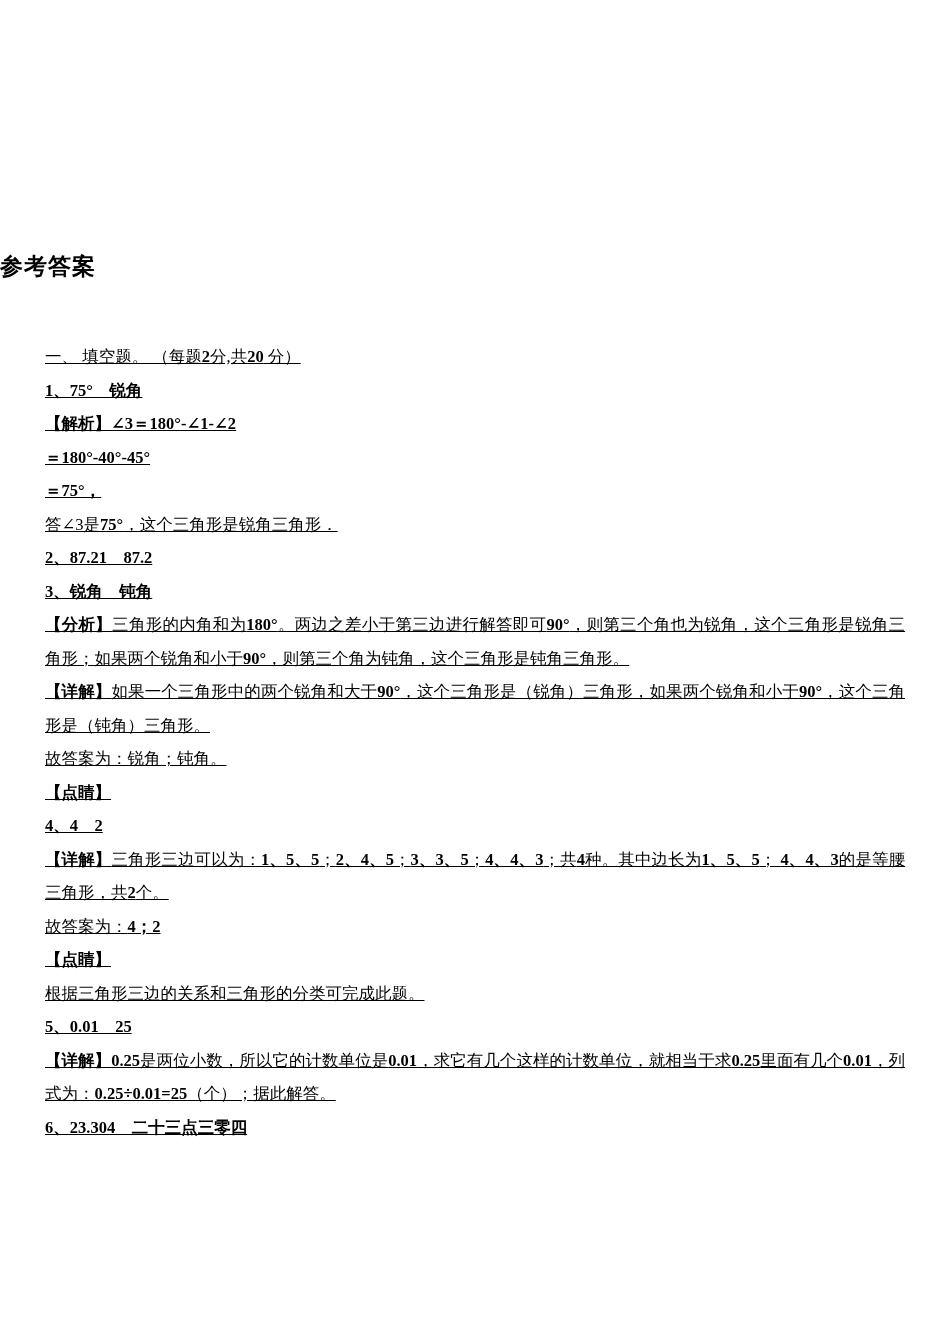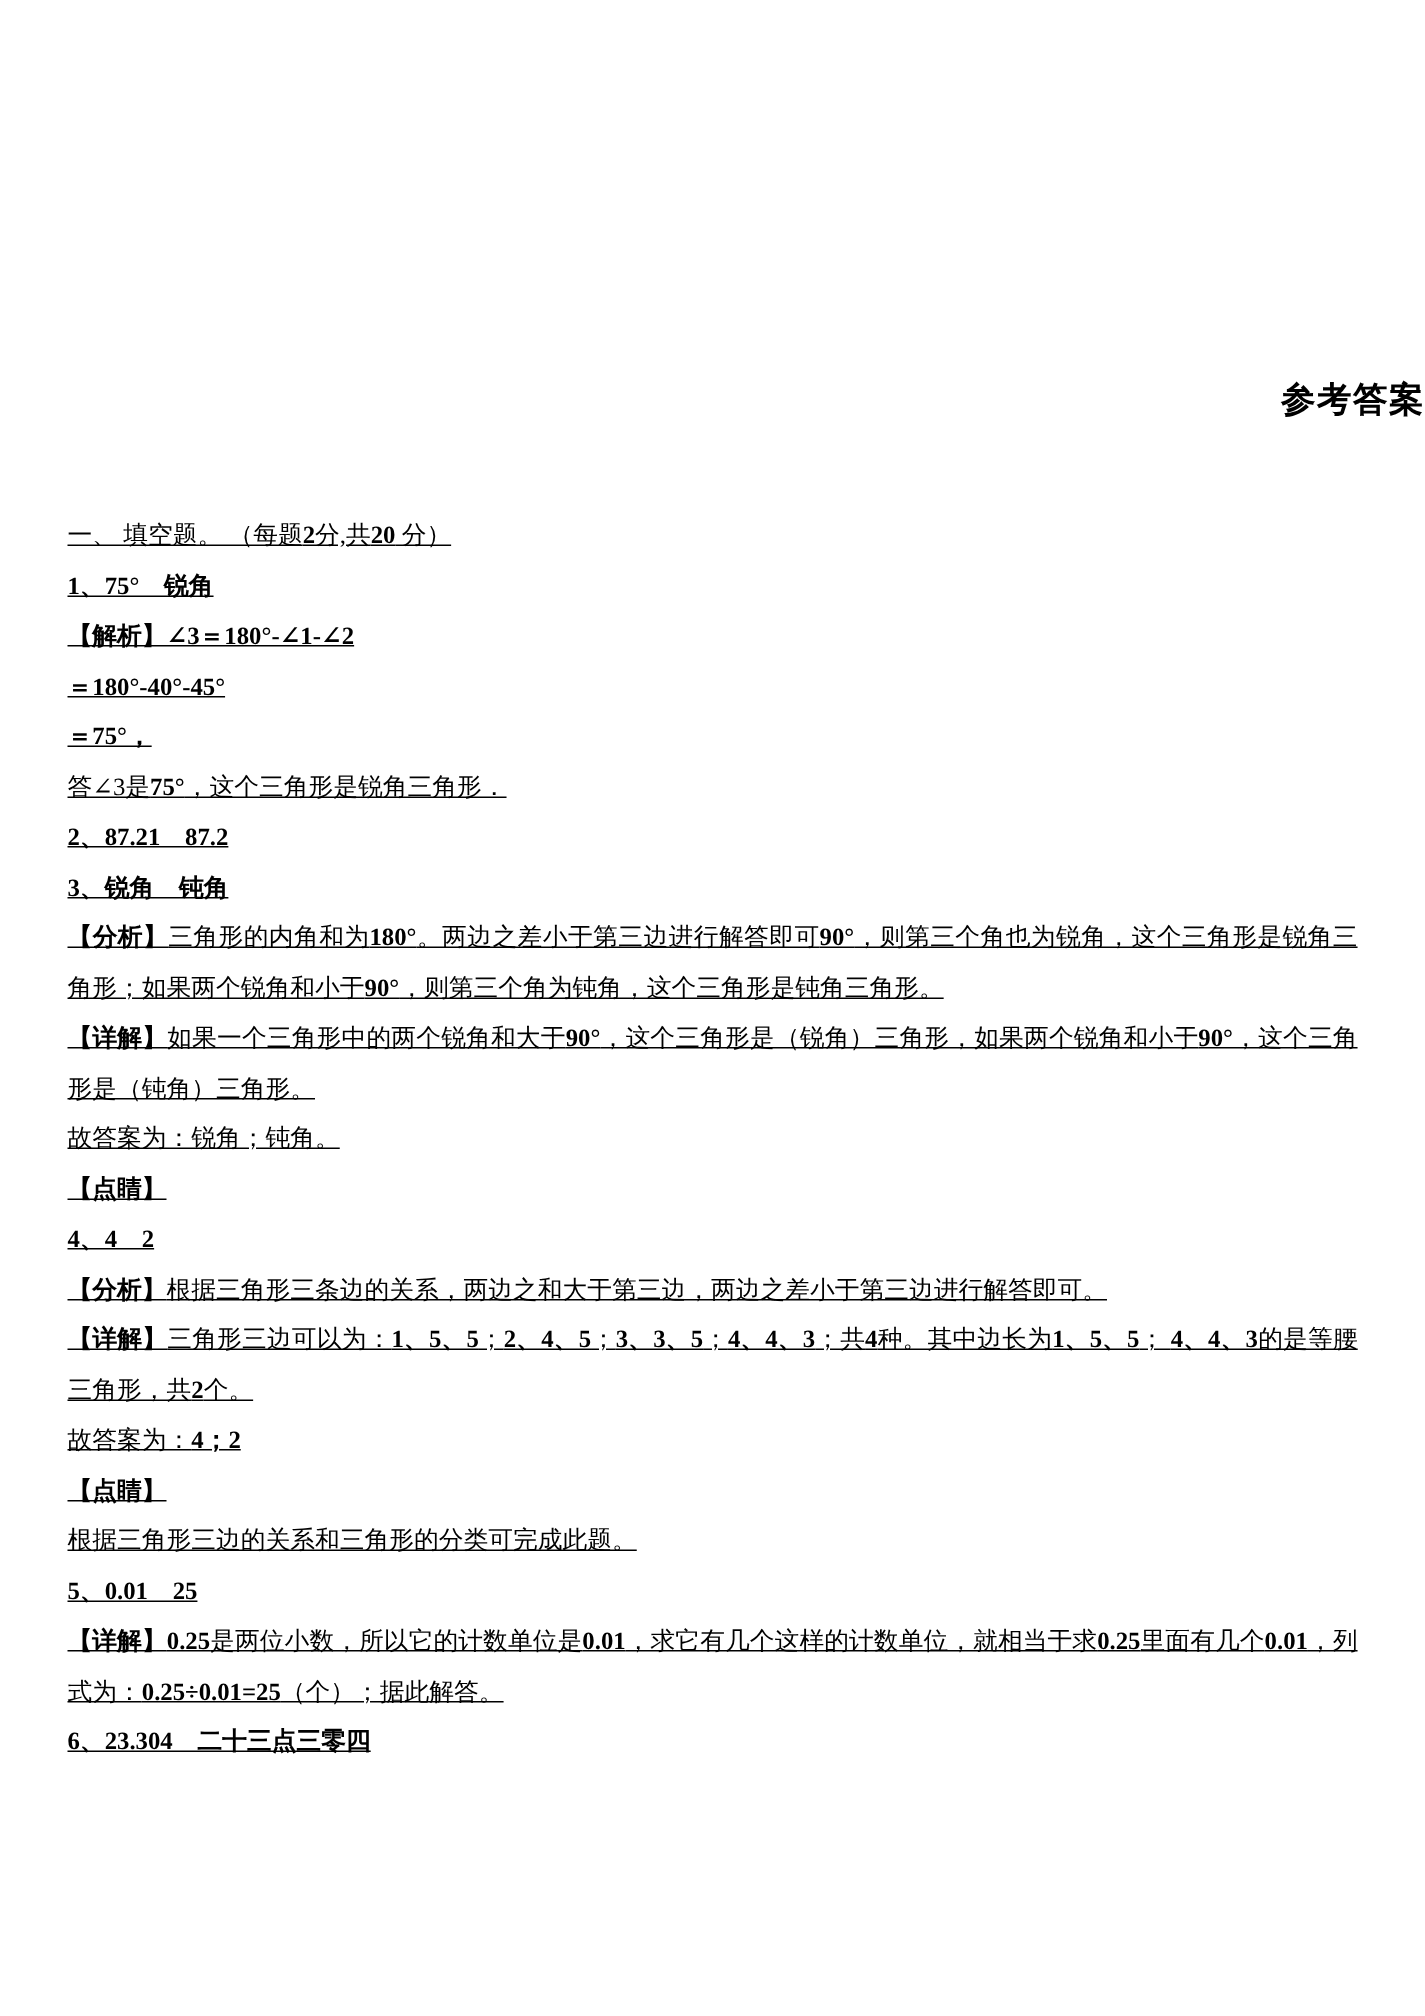--- a/index.html
+++ b/index.html
@@ -12,21 +12,21 @@
     font-family: "Liberation Serif", "DejaVu Serif", serif;
   }
   .page {
     position: relative;
     width: 950px;
     height: 1344px;
     background: #ffffff;
   }
   .doc-title {
     margin-top: 252px;
-    text-align: right;
+    text-align: left;
     font-size: 23px;
     line-height: 30px;
     font-weight: 700;
     letter-spacing: 1px;
   }
   .doc-body {
     margin: 58px 45px 0 45px;
     font-size: 16.5px;
     line-height: 33.5px;
     text-align: justify;
@@ -51,21 +51,20 @@
       <p class="para"><span class="run bold">＝180°-40°-45°</span></p>
       <p class="para"><span class="run bold">＝75°，</span></p>
       <p class="para"><span class="run">答∠3是</span><span class="run bold">75°</span><span class="run">，这个三角形是锐角三角形．</span></p>
       <p class="para"><span class="run bold">2、87.21　87.2</span></p>
       <p class="para"><span class="run bold">3、锐角　钝角</span></p>
       <p class="para"><span class="run bold">【分析】</span><span class="run">三角形的内角和为</span><span class="run bold">180°</span><span class="run">。两边之差小于第三边进行解答即可</span><span class="run bold">90°</span><span class="run">，则第三个角也为锐角，这个三角形是锐角三角形；如果两个锐角和小于</span><span class="run bold">90°</span><span class="run">，则第三个角为钝角，这个三角形是钝角三角形。</span></p>
       <p class="para"><span class="run bold">【详解】</span><span class="run">如果一个三角形中的两个锐角和大于</span><span class="run bold">90°</span><span class="run">，这个三角形是（锐角）三角形，如果两个锐角和小于</span><span class="run bold">90°</span><span class="run">，这个三角形是（钝角）三角形。</span></p>
       <p class="para"><span class="run">故答案为：锐角；钝角。</span></p>
       <p class="para"><span class="run bold">【点睛】</span></p>
       <p class="para"><span class="run bold">4、4　2</span></p>
-      <p class="para"><span class="run bold">【分析】</span><span class="run">根据三角形三条边的关系，两边之和大于第三边，两边之差小于第三边进行解答即可。</span></p>
       <p class="para"><span class="run bold">【详解】</span><span class="run">三角形三边可以为：</span><span class="run bold">1、5、5</span><span class="run">；</span><span class="run bold">2、4、5</span><span class="run">；</span><span class="run bold">3、3、5</span><span class="run">；</span><span class="run bold">4、4、3</span><span class="run">；共</span><span class="run bold">4</span><span class="run">种。其中边长为</span><span class="run bold">1、5、5</span><span class="run">； </span><span class="run bold">4、4、3</span><span class="run">的是等腰三角形，共</span><span class="run bold">2</span><span class="run">个。</span></p>
       <p class="para"><span class="run">故答案为：</span><span class="run bold">4；2</span></p>
       <p class="para"><span class="run bold">【点睛】</span></p>
       <p class="para"><span class="run">根据三角形三边的关系和三角形的分类可完成此题。</span></p>
       <p class="para"><span class="run bold">5、0.01　25</span></p>
       <p class="para"><span class="run bold">【详解】</span><span class="run bold">0.25</span><span class="run">是两位小数，所以它的计数单位是</span><span class="run bold">0.01</span><span class="run">，求它有几个这样的计数单位，就相当于求</span><span class="run bold">0.25</span><span class="run">里面有几个</span><span class="run bold">0.01</span><span class="run">，列式为：</span><span class="run bold">0.25÷0.01=25</span><span class="run">（个）；据此解答。</span></p>
       <p class="para"><span class="run bold">6、23.304　二十三点三零四</span></p>
     </div>
 </div>
 

